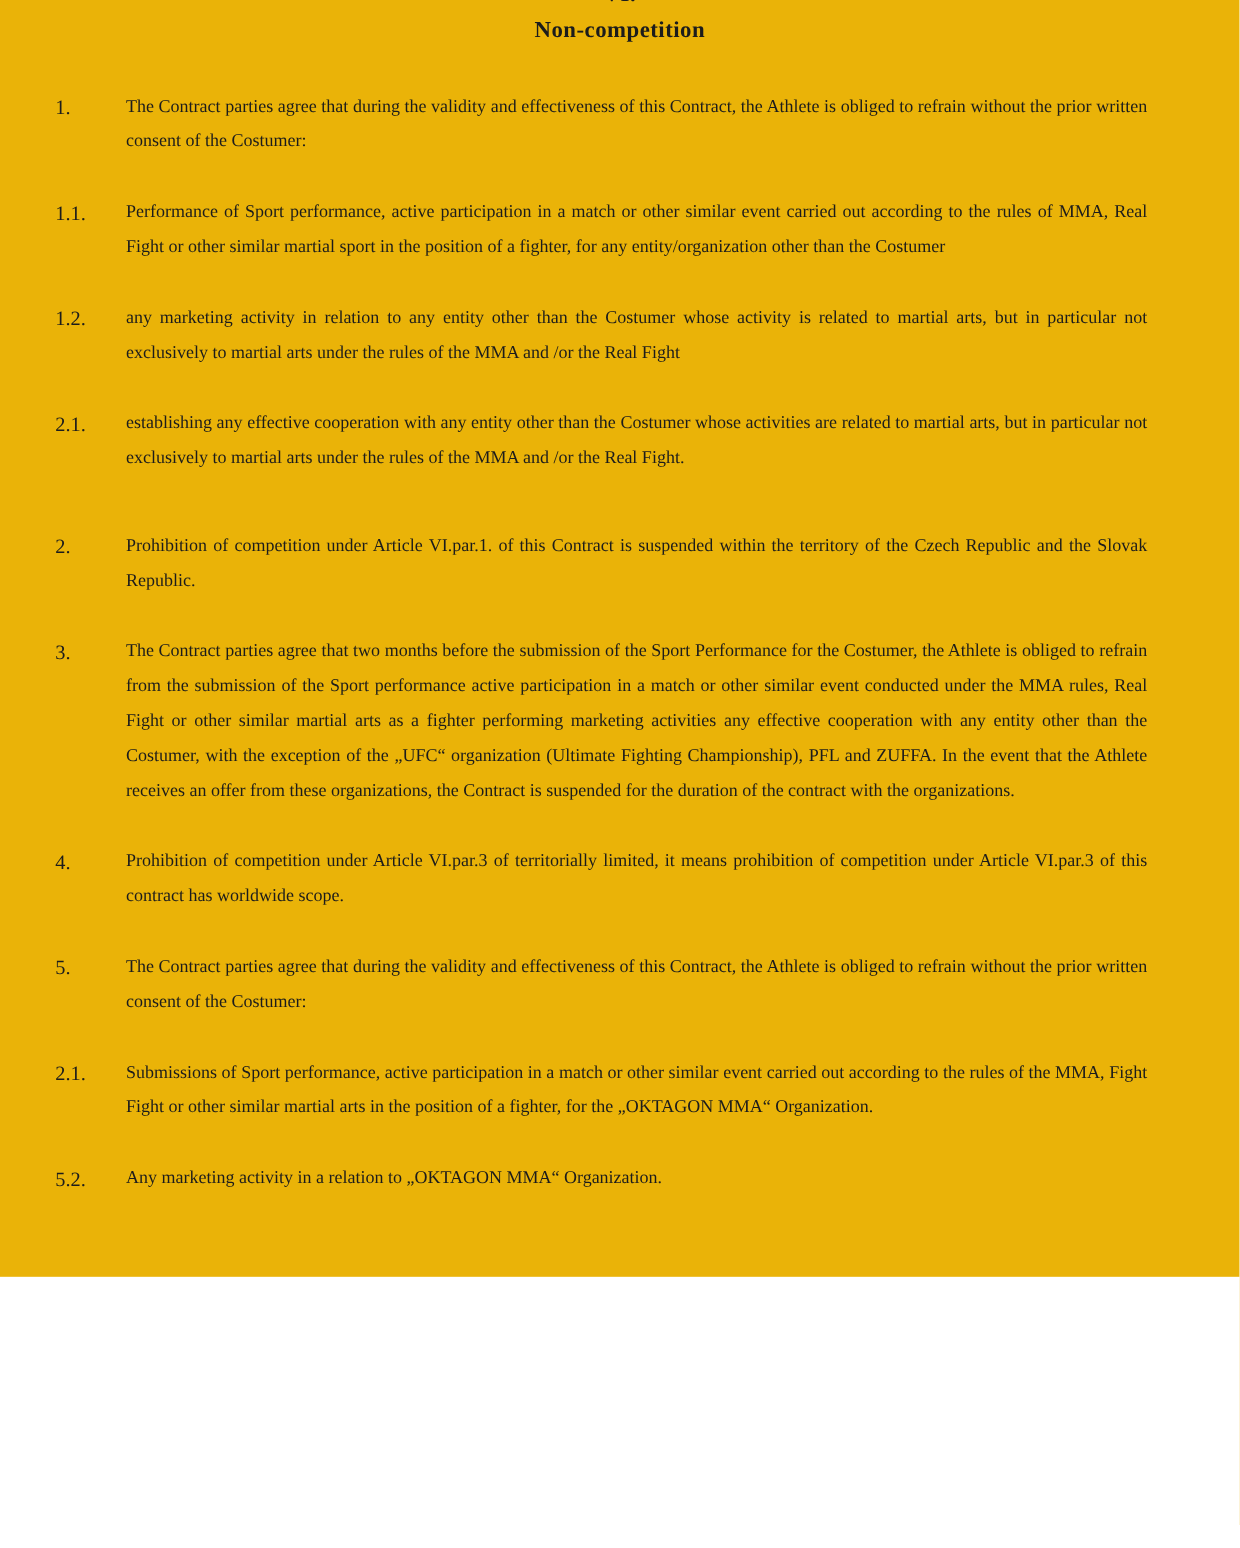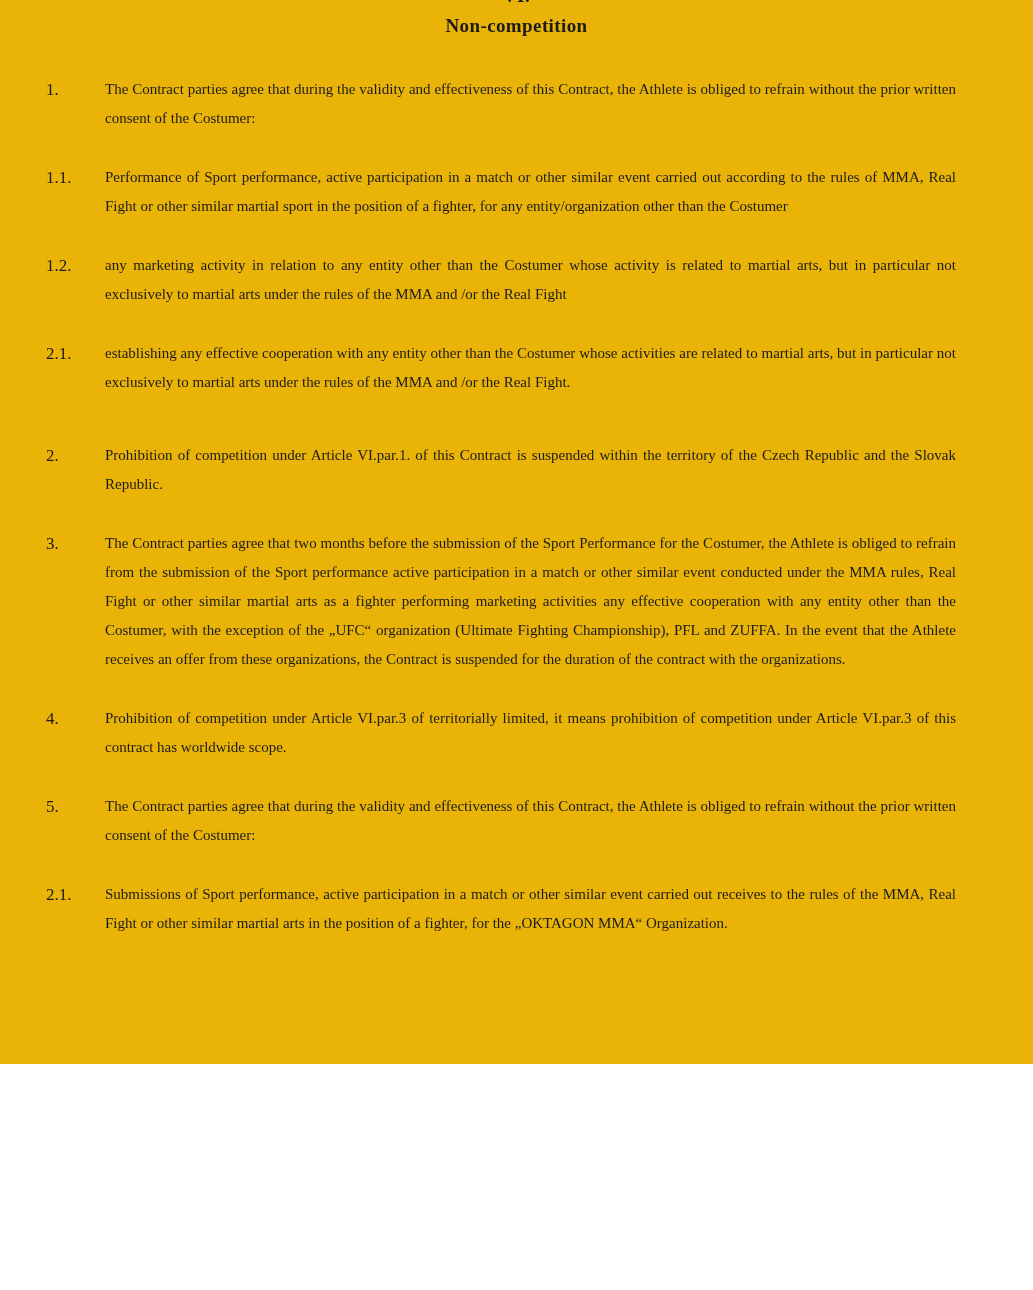--- a/index.html
+++ b/index.html
@@ -110,21 +110,25 @@
     <div class="clause">
       <span class="clause-num">4.</span>
       <span class="clause-text">Prohibition of competition under Article VI.par.3 of territorially limited, it means prohibition of competition under Article VI.par.3 of this contract has worldwide scope.</span>
     </div>
     <div class="clause">
       <span class="clause-num">5.</span>
       <span class="clause-text">The Contract parties agree that during the validity and effectiveness of this Contract, the Athlete is obliged to refrain without the prior written consent of the Costumer:</span>
     </div>
     <div class="clause">
       <span class="clause-num">2.1.</span>
-      <span class="clause-text">Submissions of Sport performance, active participation in a match or other similar event carried out receives to the rules of the MMA, Real Fight or other similar martial arts in the position of a fighter, for the „OKTAGON MMA“ Organization.</span>
+      <span class="clause-text">Submissions of Sport performance, active participation in a match or other similar event carried out according to the rules of the MMA, Fight Fight or other similar martial arts in the position of a fighter, for the „OKTAGON MMA“ Organization.</span>
+    </div>
+    <div class="clause">
+      <span class="clause-num">5.2.</span>
+      <span class="clause-text">Any marketing activity in a relation to „OKTAGON MMA“ Organization.</span>
     </div>
   </div>
 
   <div class="signature">
     <svg viewBox="0 0 253 150" xmlns="http://www.w3.org/2000/svg" fill="none" stroke="#111111" stroke-linecap="round" stroke-linejoin="round">
 
       <path d="M 48,100 C 90,73 131,46 172,20" stroke-width="2.4"></path>
 
       <path d="M 116,56 C 110,67 105,74 102,80 C 94,95 84,116 82,129 C 80,141 89,147 99,143 C 107,139 112,131 115,122" stroke-width="3"></path>
 

